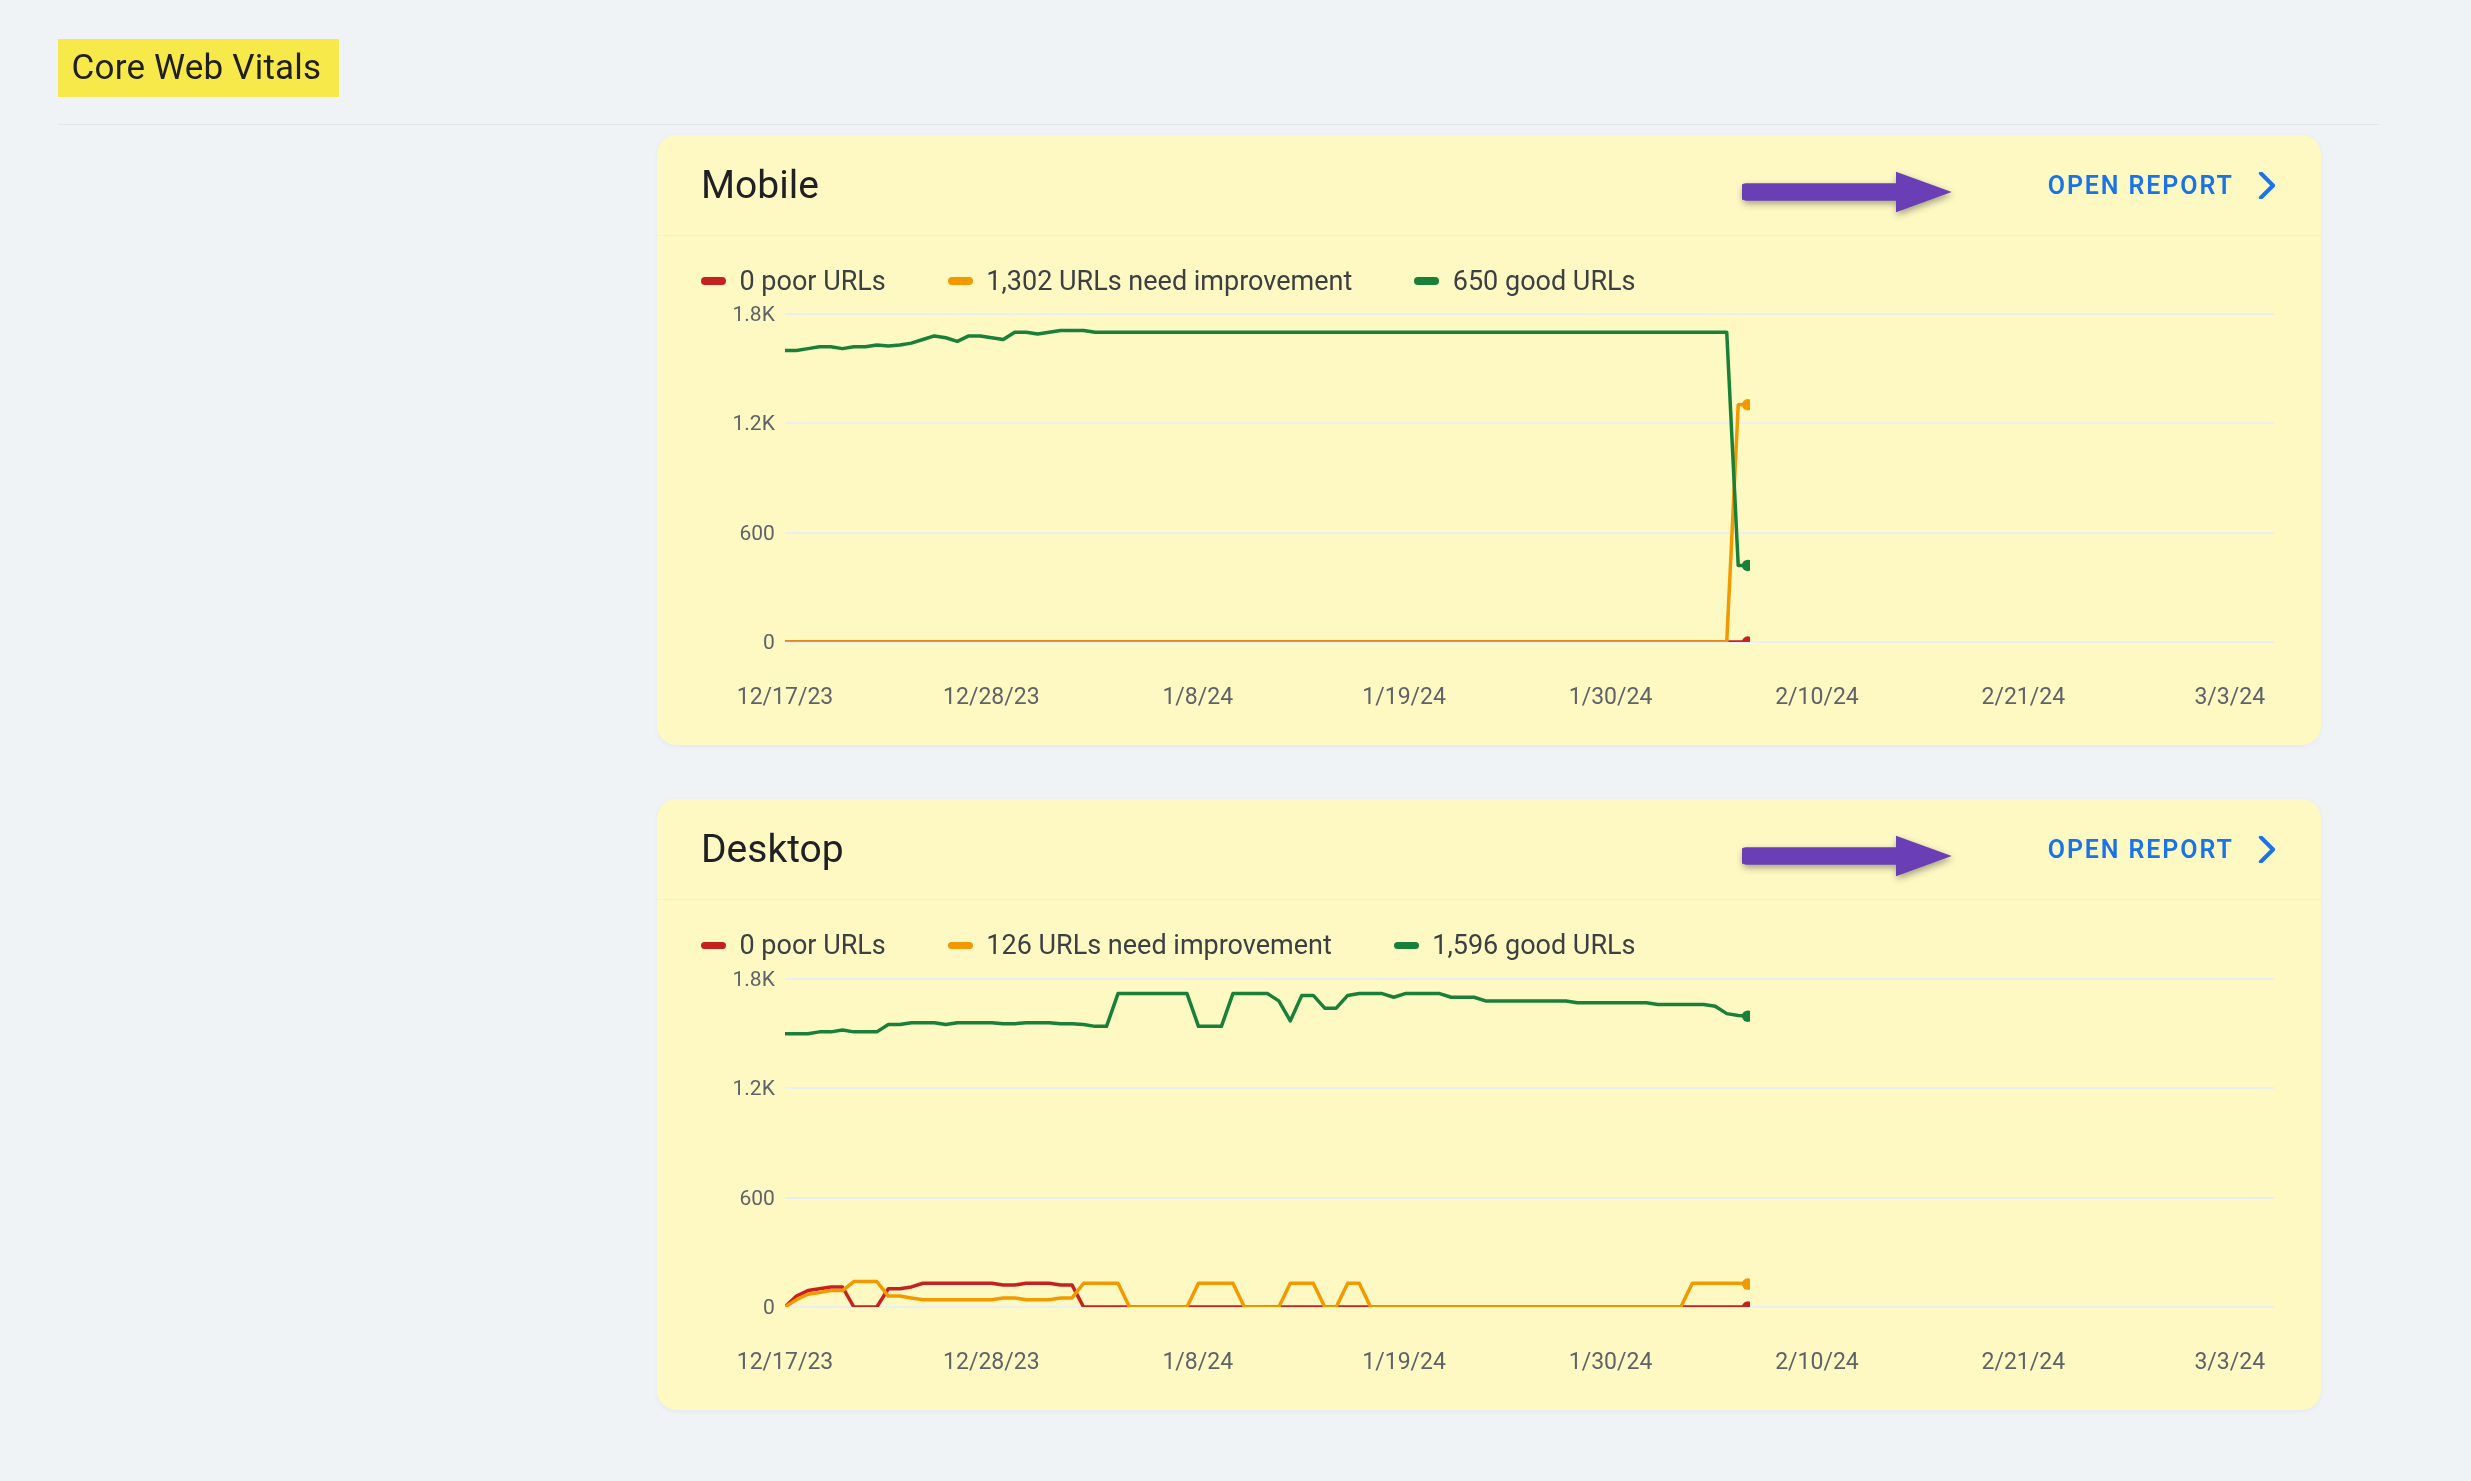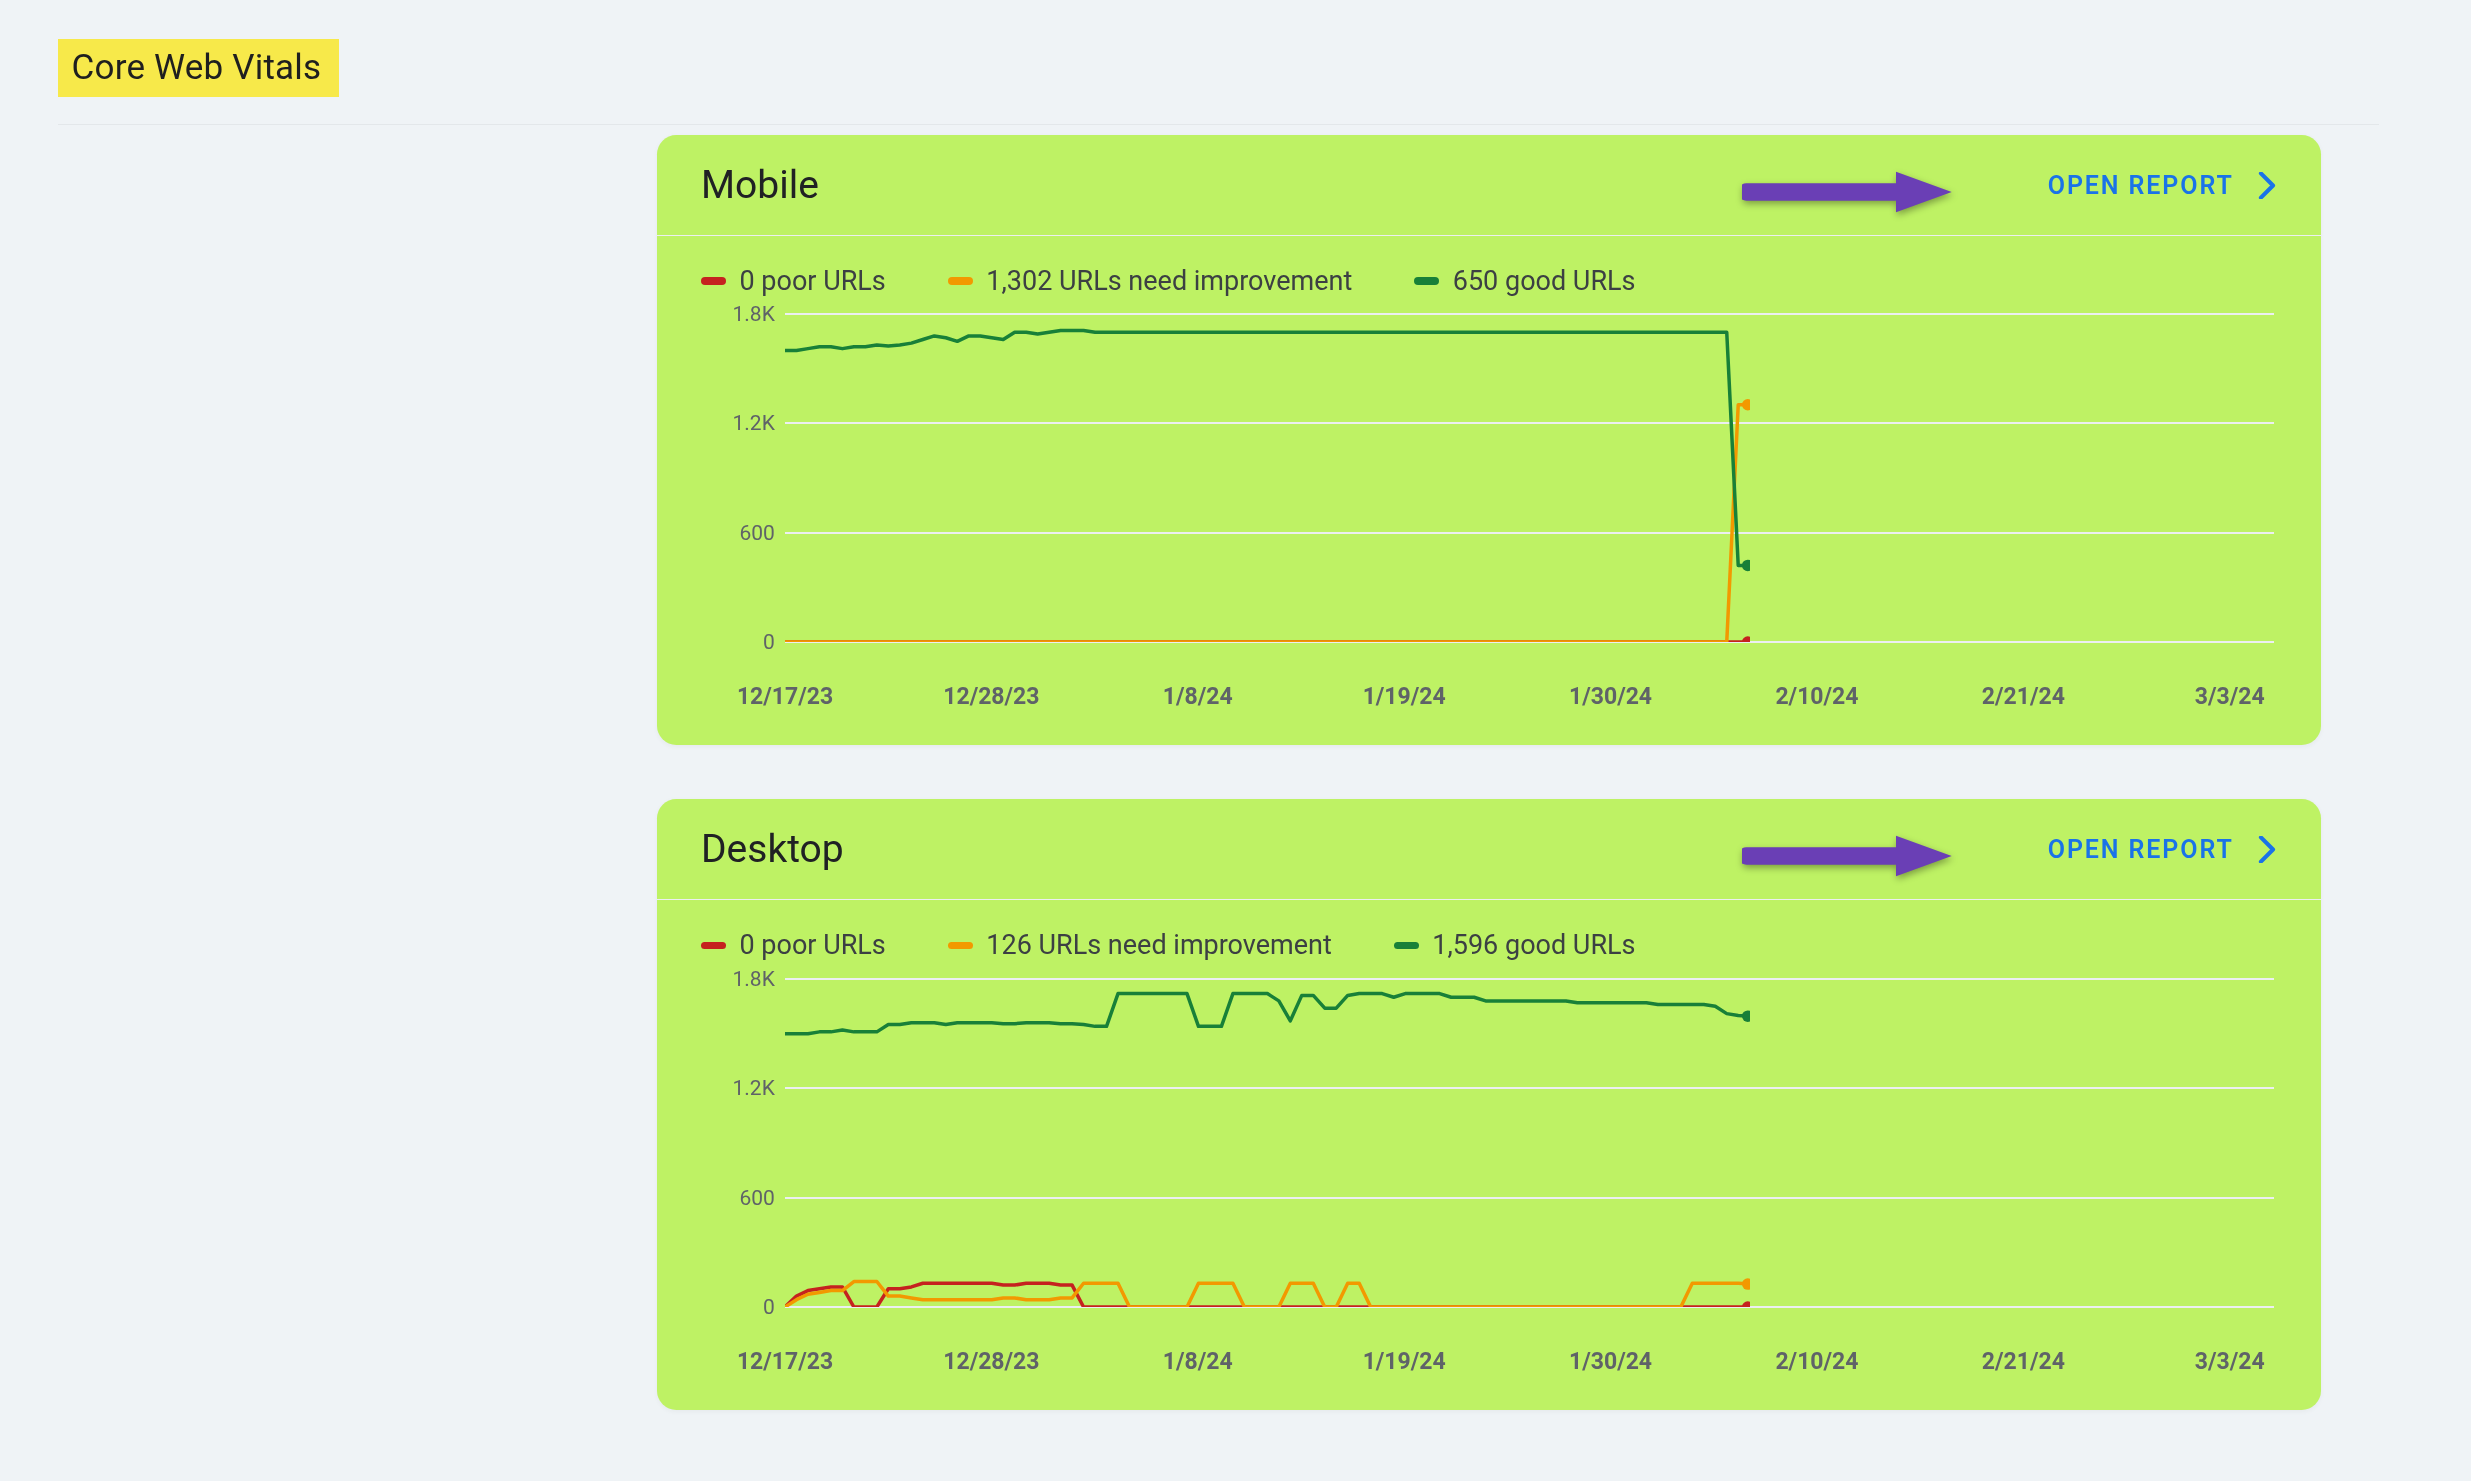--- a/index.html
+++ b/index.html
@@ -28,21 +28,21 @@
     font-size: 35px;
     font-weight: 400;
     color: #1f1f1f;
     letter-spacing: 0.2px;
   }
   .cards {
     margin-left: 599px;
     margin-right: 58px;
   }
   .card {
-    background: #bef264;
+    background: #fef9c3;
     border-radius: 19.3px;
     box-shadow: 0 1.9px 5.8px rgba(0,0,0,0.04);
     margin-top: 9.7px;
     margin-bottom: 54px;
     overflow: hidden;
     position: relative;
   }
   .card-header {
     display: flex;
     align-items: center;
@@ -122,21 +122,21 @@
     position: absolute;
     left: 70px; right: 11.6px; top: 0; height: 328px;
   }
   .gridline {
     position: absolute;
     left: 0; right: 0; height: 1.9px;
     background: #eceff1;
   }
   .xaxis {
     position: absolute;
-    left: 70px; right: 11.6px; bottom: 0; height: 39px; font-weight: bold;
+    left: 70px; right: 11.6px; bottom: 0; height: 39px;
   }
   .xtick {
     position: absolute;
     bottom: 0;
     transform: translateX(-50%);
     font-size: 23px;
     color: #5f6368;
     white-space: nowrap;
   }
   .series-svg {

